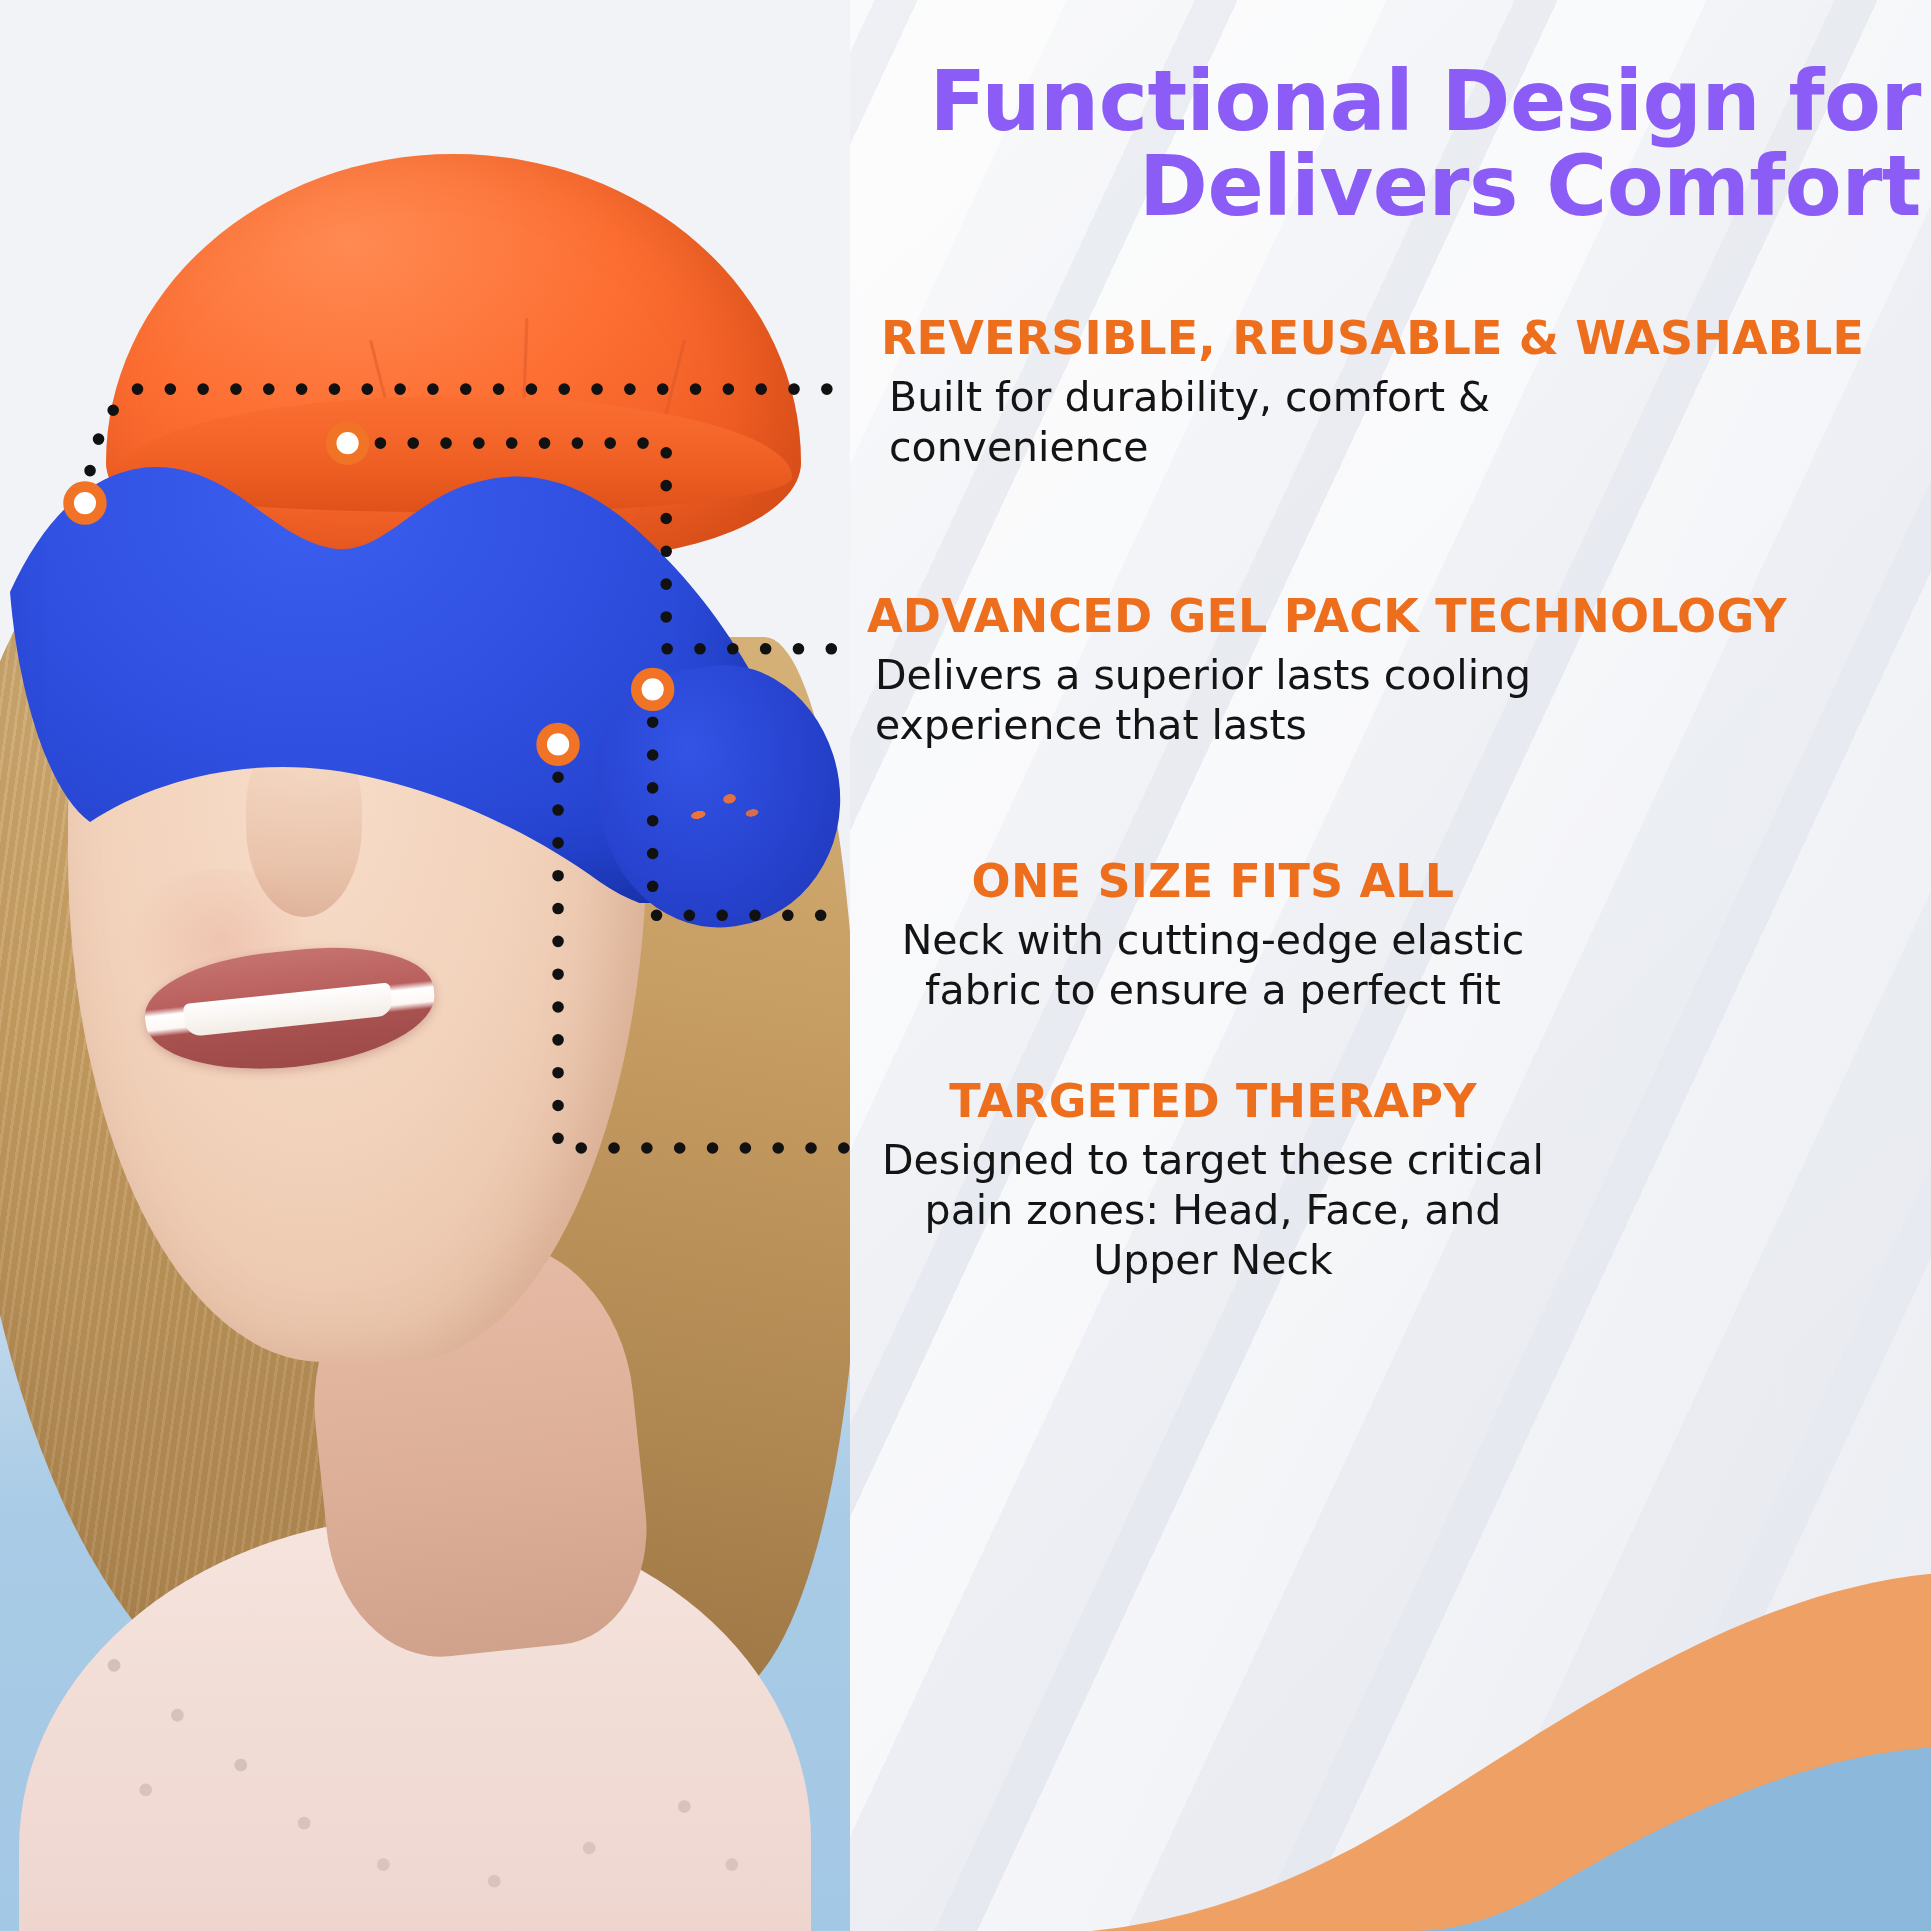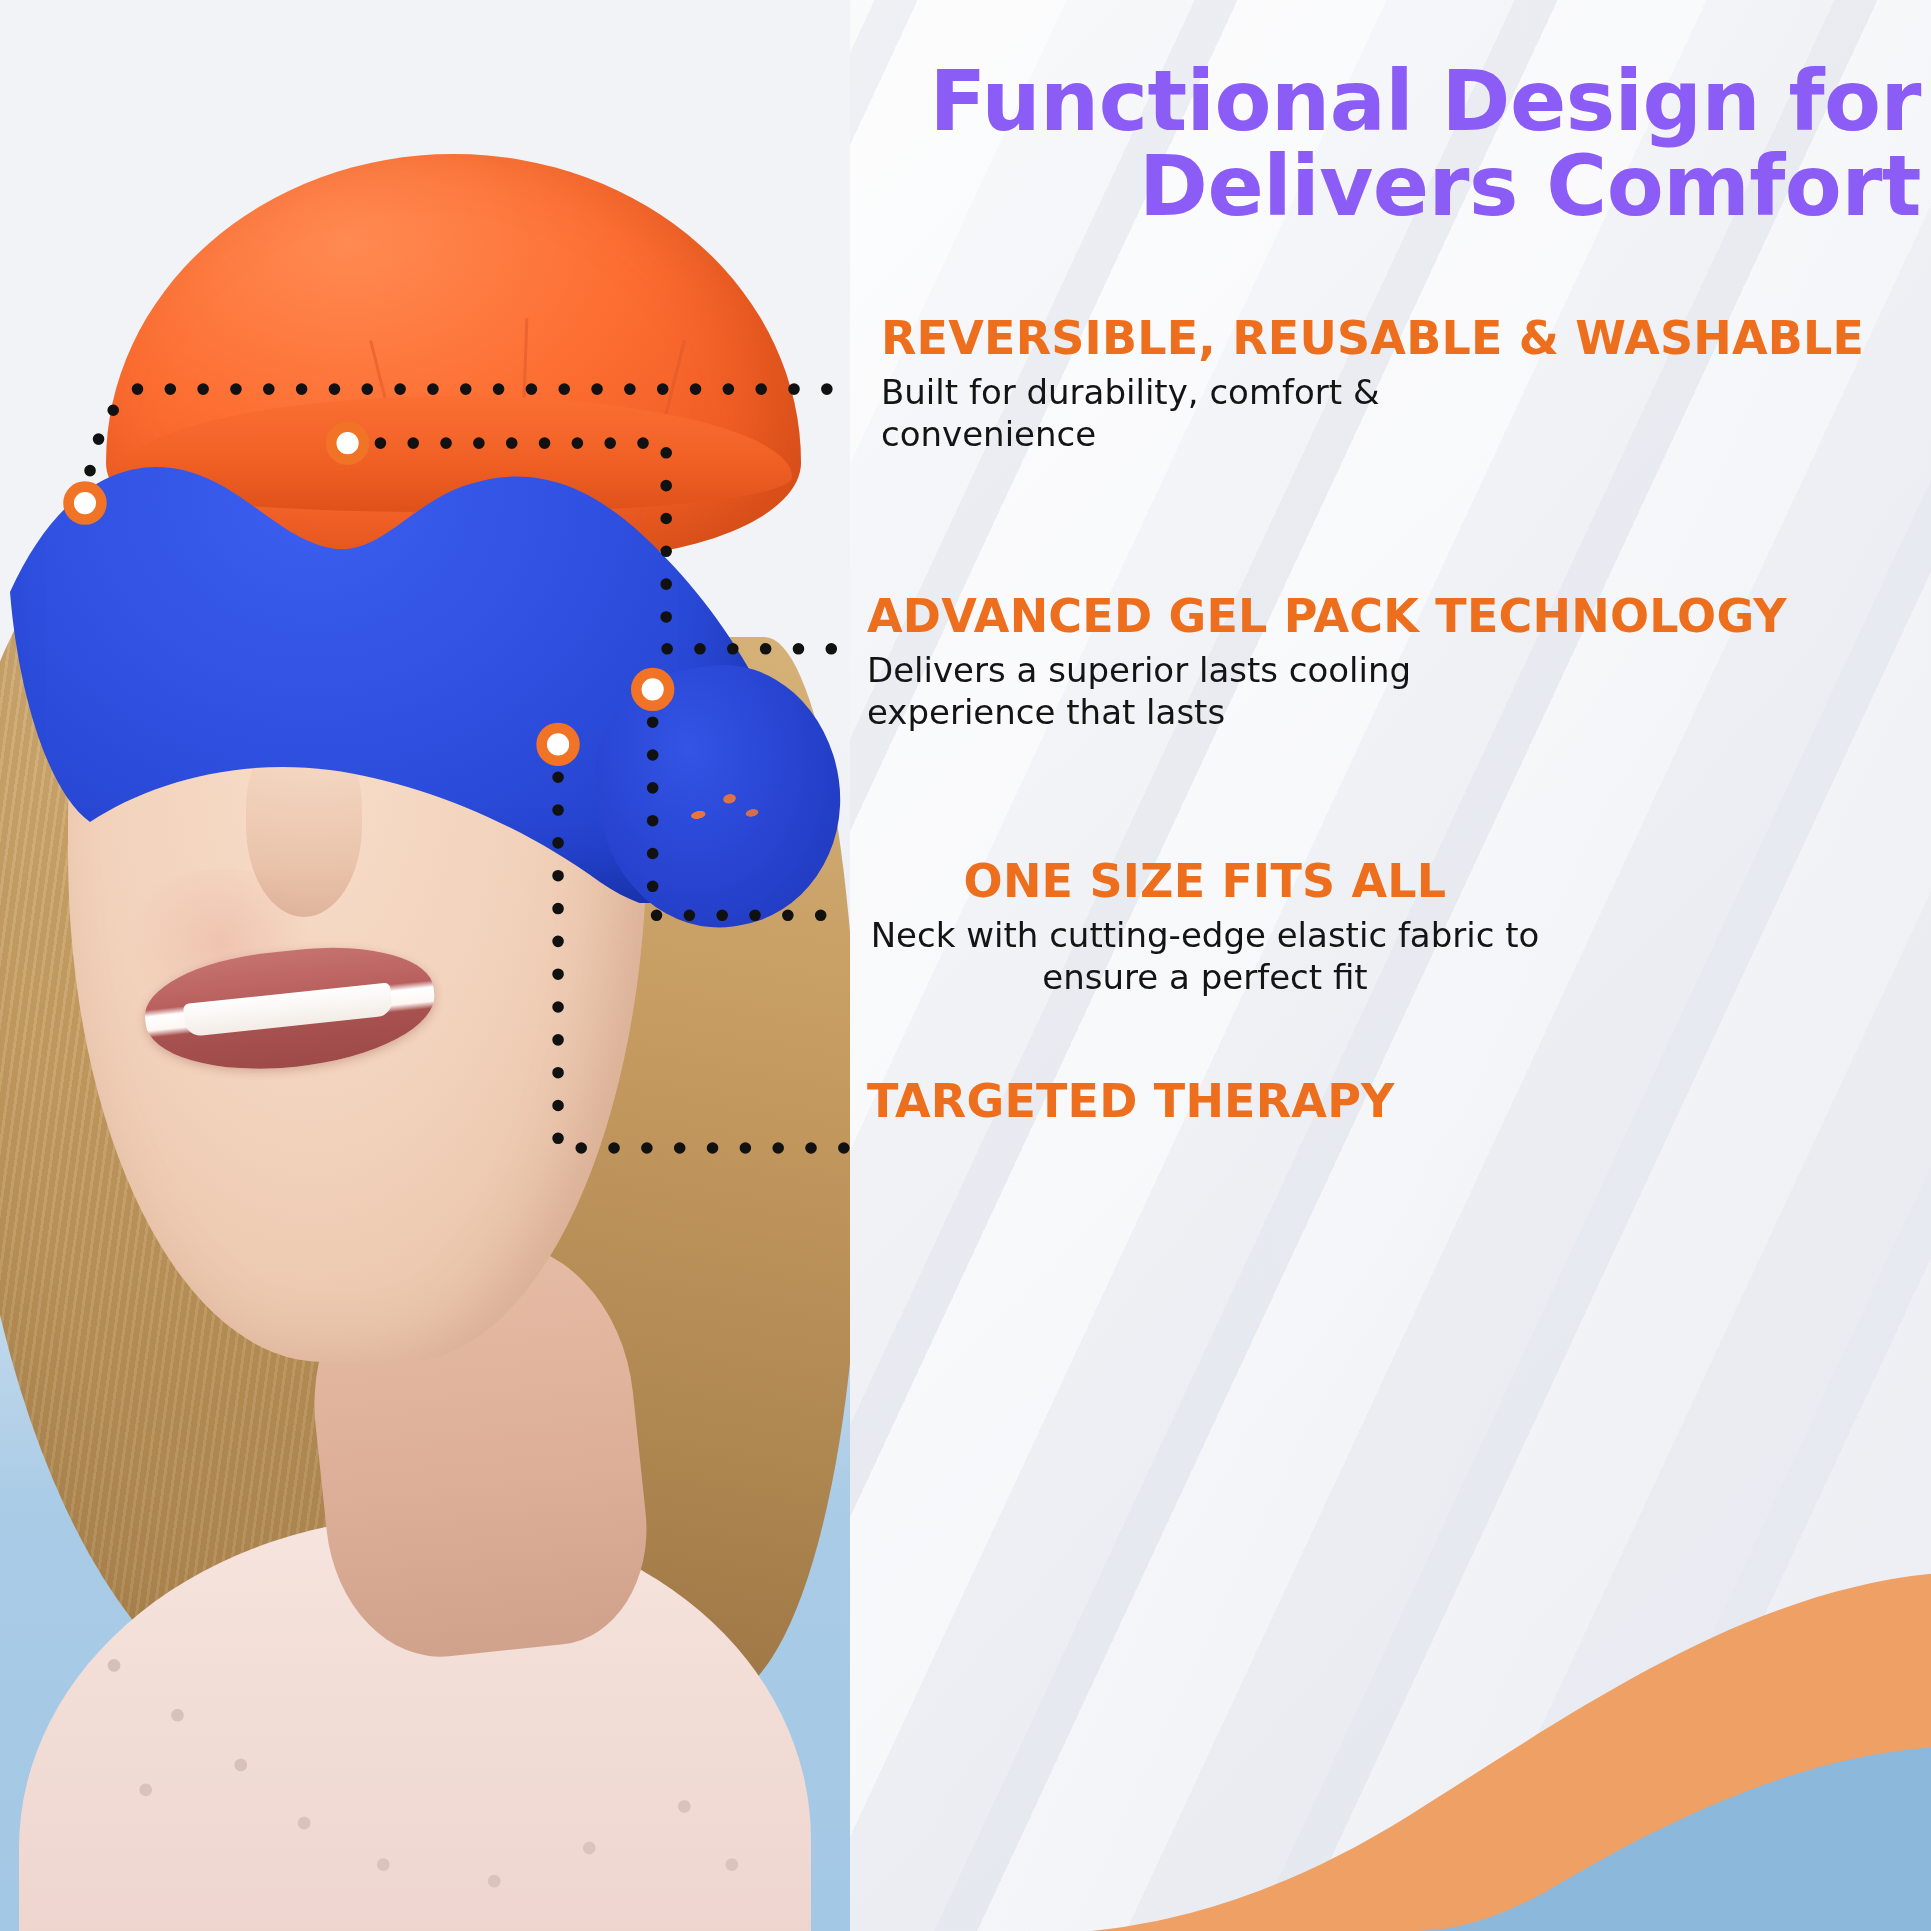--- a/index.html
+++ b/index.html
@@ -183,23 +183,23 @@
     font-family:"DejaVu Sans", sans-serif;
     font-weight:bold;
     font-size:46px;line-height:1.06;
     color:#ED6F1E;
     letter-spacing:0.2px;
     text-transform:uppercase;
     margin:0 0 9.7px 0;
   }
   .f-body{
     font-family:"DejaVu Sans", sans-serif;
-    font-size:34px;line-height:1.22;
+    font-size:41px;line-height:1.22;
     color:#141414;
-    margin:0;
+    margin:8px;
     max-width:676px;
   }
   .feature.f1{position:absolute;top:0px;left:14px;}
   .feature.f2{position:absolute;top:278px;left:0;}
   .feature.f3{position:absolute;top:543px;left:0;text-align:center;}
   .feature.f4{position:absolute;top:763px;left:0;text-align:center;}
 </style>
 </head>
 <body>
 
@@ -292,18 +292,19 @@
       <p class="f-body">Delivers a superior lasts cooling experience that lasts</p>
     </div>
 
     <div class="feature f3">
       <h2 class="f-head">ONE SIZE FITS ALL</h2>
       <p class="f-body">Neck with cutting-edge elastic fabric to ensure a perfect fit</p>
     </div>
 
     <div class="feature f4">
       <h2 class="f-head">TARGETED THERAPY</h2>
+      <p class="f-body">Designed to target these critical pain zones: Head, Face, and Upper Neck</p>
     </div>
 
   </div>
 
 </div>
 
 
 </body></html>

